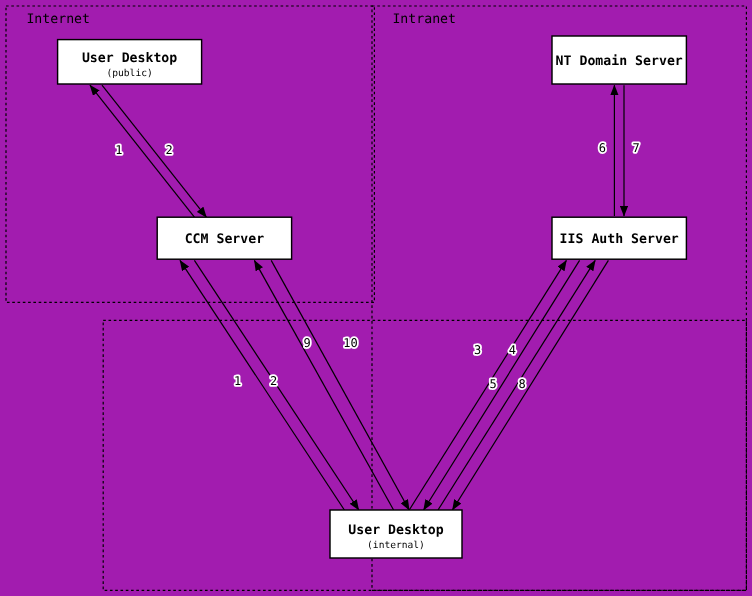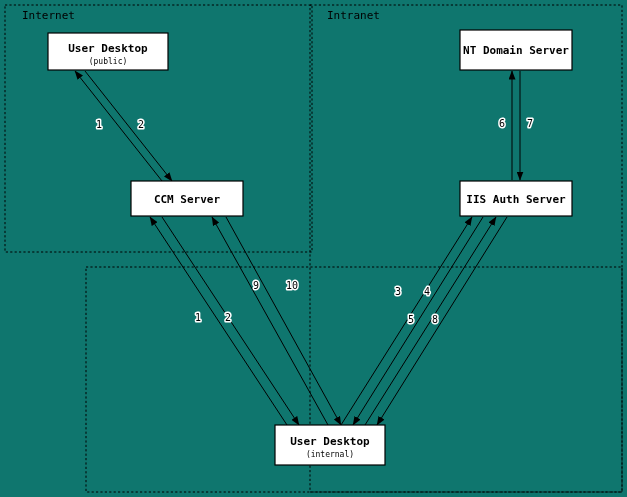--- a/index.html
+++ b/index.html
@@ -5,21 +5,21 @@
 <style>
   html, body {
     margin: 0;
     padding: 0;
     background: #ffffff;
   }
   #canvas {
     position: relative;
     width: 627px;
     height: 497px;
-    background: #0f766e;
+    background: #a21caf;
     overflow: hidden;
     font-family: "DejaVu Sans Mono", "Liberation Mono", monospace;
   }
   #diagram-svg {
     position: absolute;
     left: 0;
     top: 0;
     width: 627px;
     height: 497px;
   }

